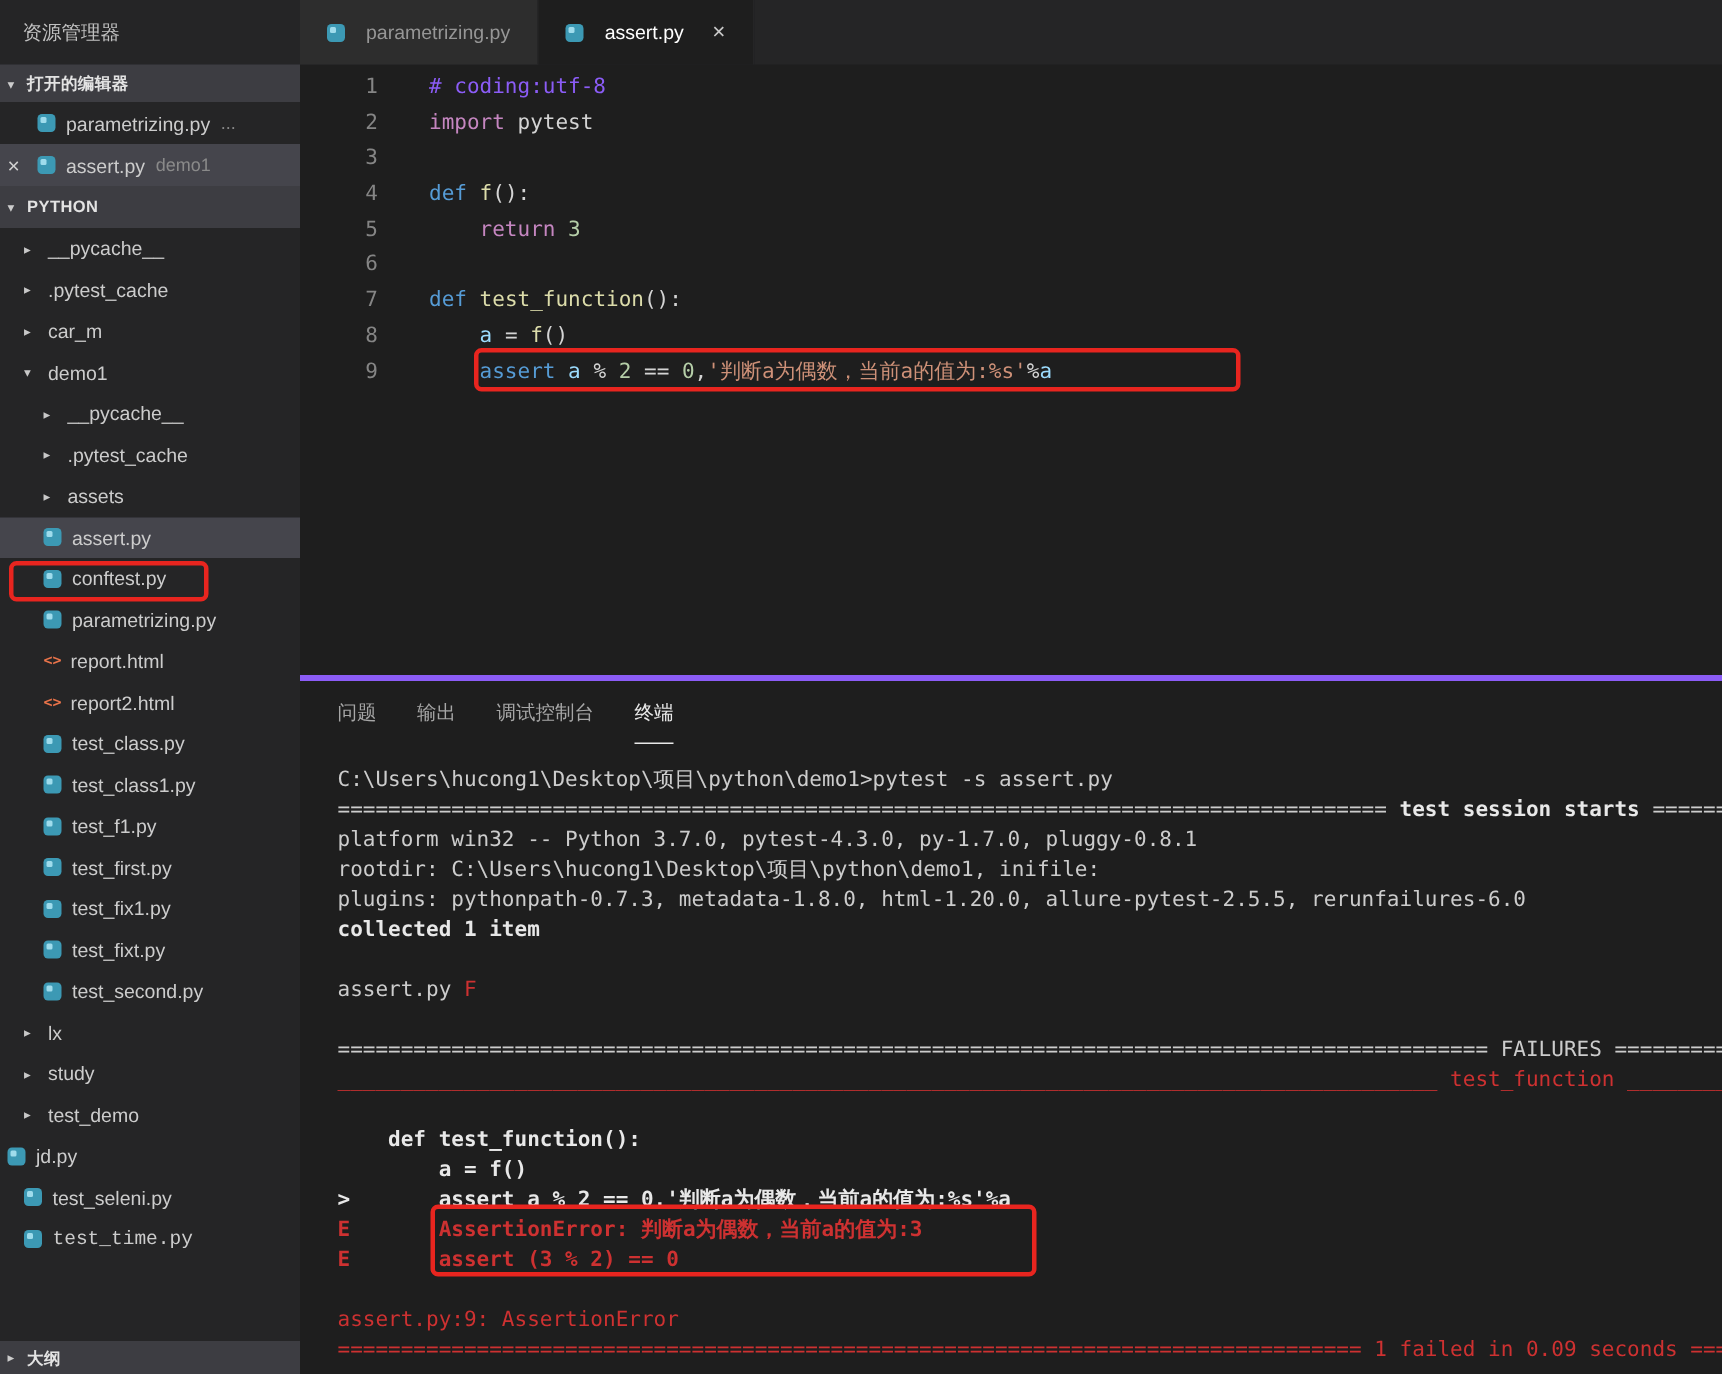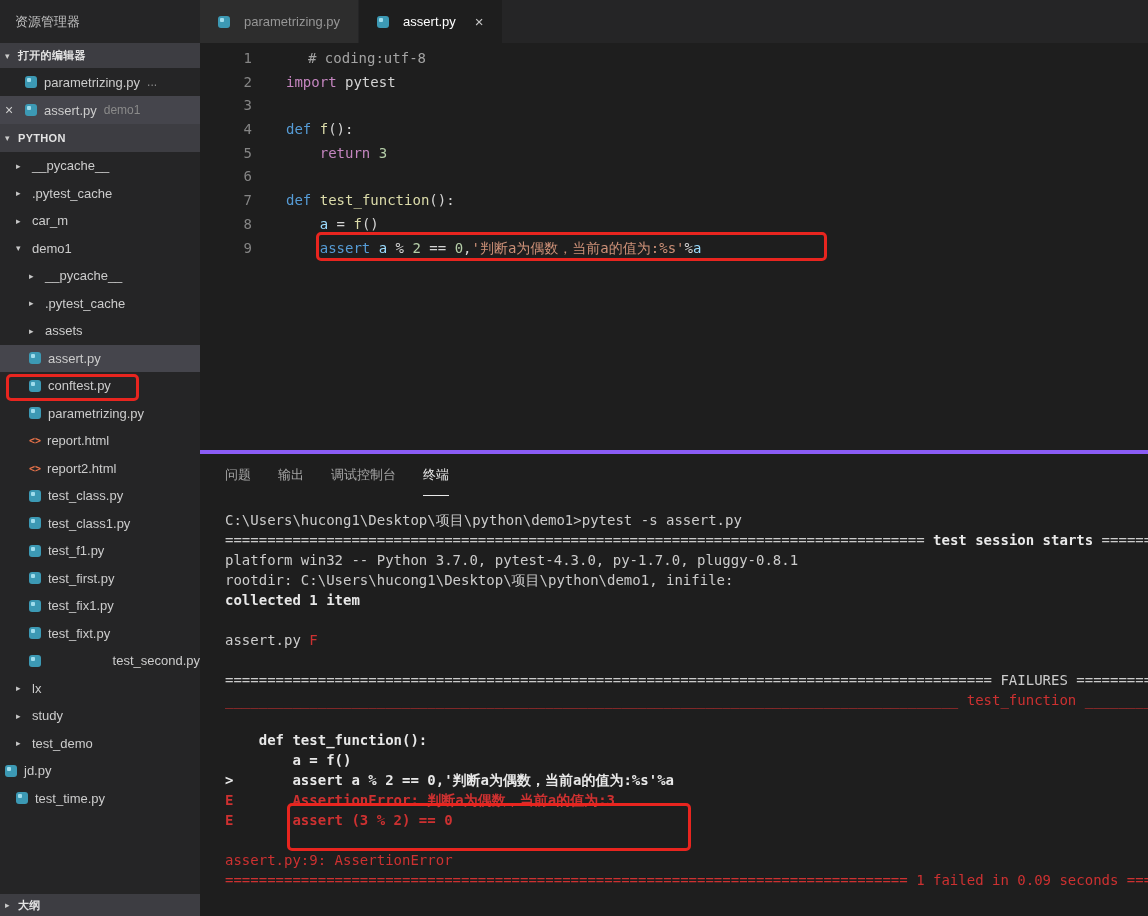--- a/index.html
+++ b/index.html
@@ -41,21 +41,21 @@
          color:#969696; background:#2d2d2d; border-right:1px solid #252526; cursor:pointer; }
   .tab.active { background:#1e1e1e; color:#ffffff; }
   .tab-label { white-space:nowrap; }
   .tab-close { margin-left:12px; font-size:15px; color:#c8c8c8; }
 
   .editor { height:407px; flex:none; overflow:hidden; padding-top:4px;
             font-family:"DejaVu Sans Mono", monospace; font-size:14px; }
   .code-line { display:flex; height:23.7px; line-height:23.7px; white-space:pre; }
   .ln { width:52px; text-align:right; color:#858585; flex:none; }
   .code-text { padding-left:34px; }
-  .tok-comment { color:#a3a3a3;margin-left:22px; }
+  .tok-comment { color:#8b5cf6; }
   .tok-kw { color:#569cd6; }
   .tok-kw2 { color:#c586c0; }
   .tok-fn { color:#dcdcaa; }
   .tok-num { color:#b5cea8; }
   .tok-str { color:#ce9178; }
   .tok-var { color:#9cdcfe; }
   .tok-plain { color:#d4d4d4; }
 
   
   .panel { height:466px; flex:none; border-top:4px solid #8b5cf6; display:flex; flex-direction:column; background:#1e1e1e; }
@@ -175,41 +175,45 @@
           <span class="tree-label">test_first.py</span>
         </div>
         <div class="tree-row" style="padding-left: 29px; text-align: center;">
           <span class="icon-python"></span>
           <span class="tree-label">test_fix1.py</span>
         </div>
         <div class="tree-row" style="padding-left: 29px;">
           <span class="icon-python"></span>
           <span class="tree-label">test_fixt.py</span>
         </div>
-        <div class="tree-row" style="padding-left: 29px; justify-content: space-between;">
+        <div class="tree-row" style="padding-left: 29px;">
           <span class="icon-python"></span>
           <span class="tree-label">test_second.py</span>
         </div>
         <div class="tree-row" style="padding-left: 16px;">
           <span class="chev">▸</span>
           <span class="tree-label">lx</span>
         </div>
         <div class="tree-row" style="padding-left: 16px;">
           <span class="chev">▸</span>
           <span class="tree-label">study</span>
         </div>
         <div class="tree-row" style="padding-left: 16px;">
           <span class="chev">▸</span>
           <span class="tree-label">test_demo</span>
         </div>
         <div class="tree-row" style="padding-left: 5px;">
           <span class="icon-python"></span>
           <span class="tree-label">jd.py</span>
         </div>
         <div class="tree-row" style="padding-left: 16px;">
+          <span class="icon-python"></span>
+          <span class="tree-label">test_seleni.py</span>
+        </div>
+        <div class="tree-row" style="padding-left: 16px; font-family: Liberation Mono, monospace;">
           <span class="icon-python"></span>
           <span class="tree-label">test_time.py</span>
         </div>
       </div>
 
     <div class="sec-header outline-header">
       <span class="sec-chev">▸</span>
       <span>大纲</span>
     </div>
   </aside>
@@ -242,20 +246,21 @@
           <div class="ptab">问题</div>
           <div class="ptab">输出</div>
           <div class="ptab">调试控制台</div>
           <div class="ptab active">终端</div>
         </div>
       <div id="terminal" class="terminal">
           <div class="term-line"><span class="t-plain">C:\Users\hucong1\Desktop\项目\python\demo1&gt;pytest -s assert.py</span></div>
           <div class="term-line"><span class="t-plain">===================================================================================</span><span class="t-bold"> test session starts </span><span class="t-plain">==========================</span></div>
           <div class="term-line"><span class="t-plain">platform win32 -- Python 3.7.0, pytest-4.3.0, py-1.7.0, pluggy-0.8.1</span></div>
           <div class="term-line"><span class="t-plain">rootdir: C:\Users\hucong1\Desktop\项目\python\demo1, inifile:</span></div>
+          <div class="term-line"><span class="t-plain">plugins: pythonpath-0.7.3, metadata-1.8.0, html-1.20.0, allure-pytest-2.5.5, rerunfailures-6.0</span></div>
           <div class="term-line"><span class="t-bold">collected 1 item</span></div>
           <div class="term-line">&nbsp;</div>
           <div class="term-line"><span class="t-plain">assert.py </span><span class="t-red">F</span></div>
           <div class="term-line">&nbsp;</div>
           <div class="term-line"><span class="t-plain">=========================================================================================== FAILURES ============================</span></div>
           <div class="term-line"><span class="t-red">_______________________________________________________________________________________ test_function ____________________________</span></div>
           <div class="term-line">&nbsp;</div>
           <div class="term-line"><span class="t-bold">    def test_function():</span></div>
           <div class="term-line"><span class="t-bold">        a = f()</span></div>
           <div class="term-line"><span class="t-bold">&gt;       assert a % 2 == 0,'判断a为偶数，当前a的值为:%s'%a</span></div>

